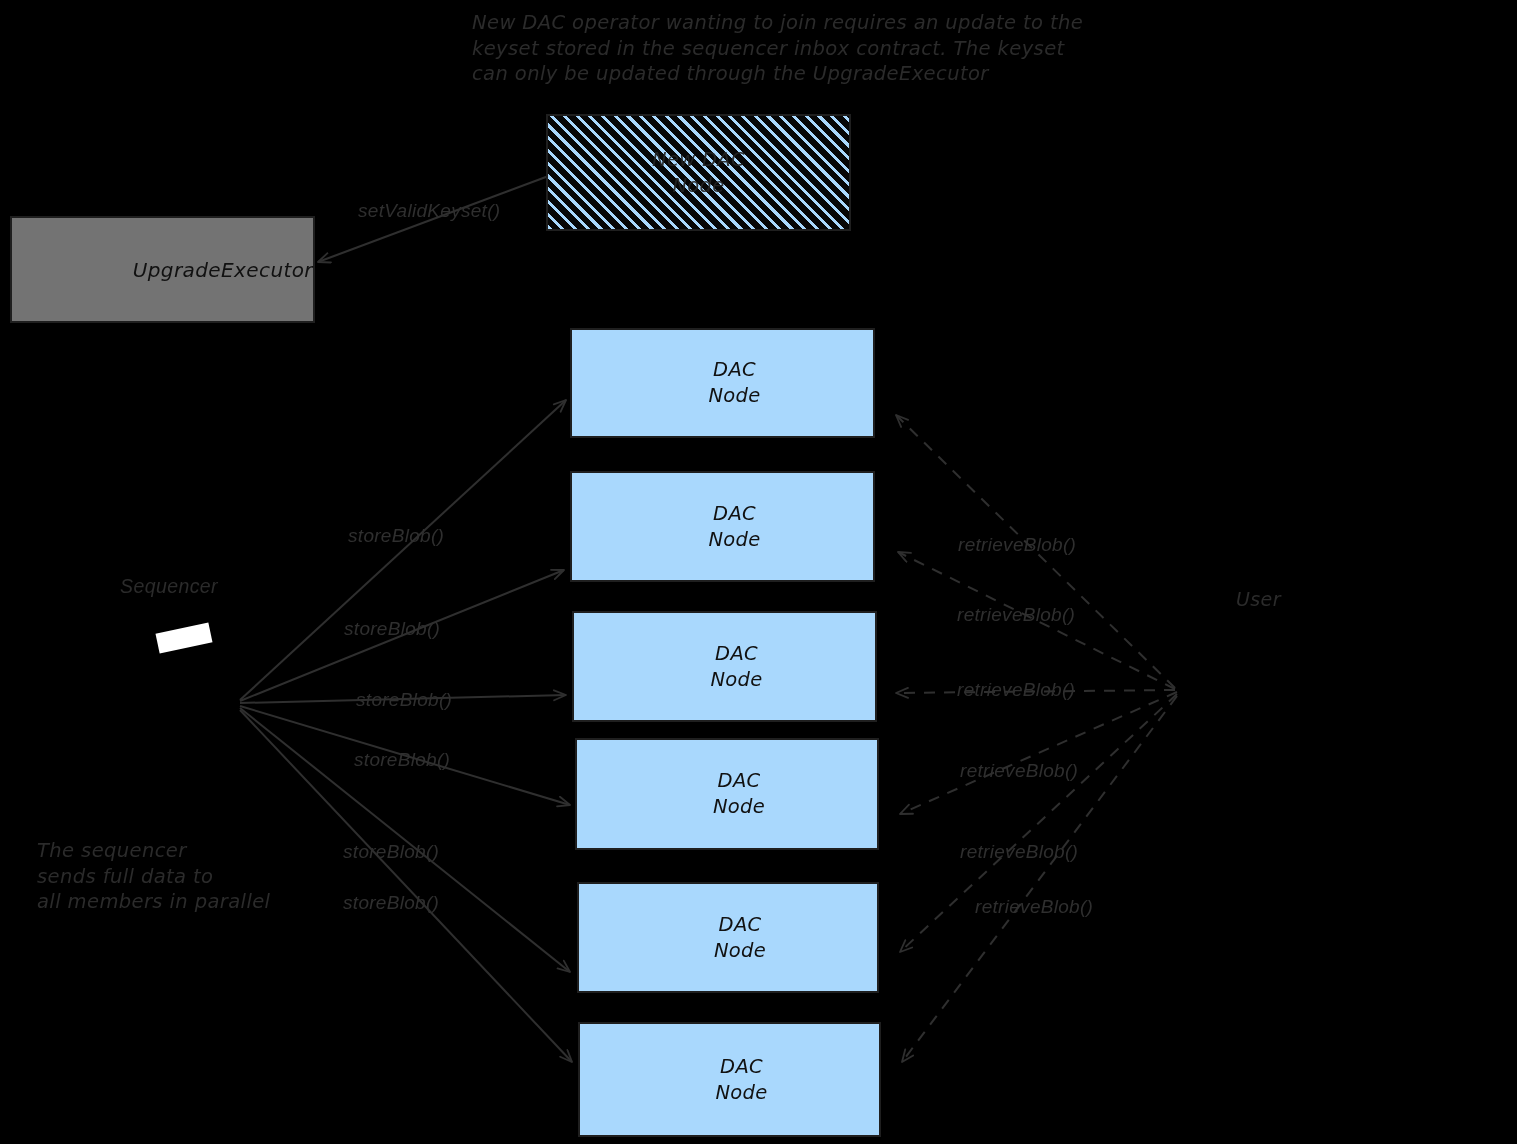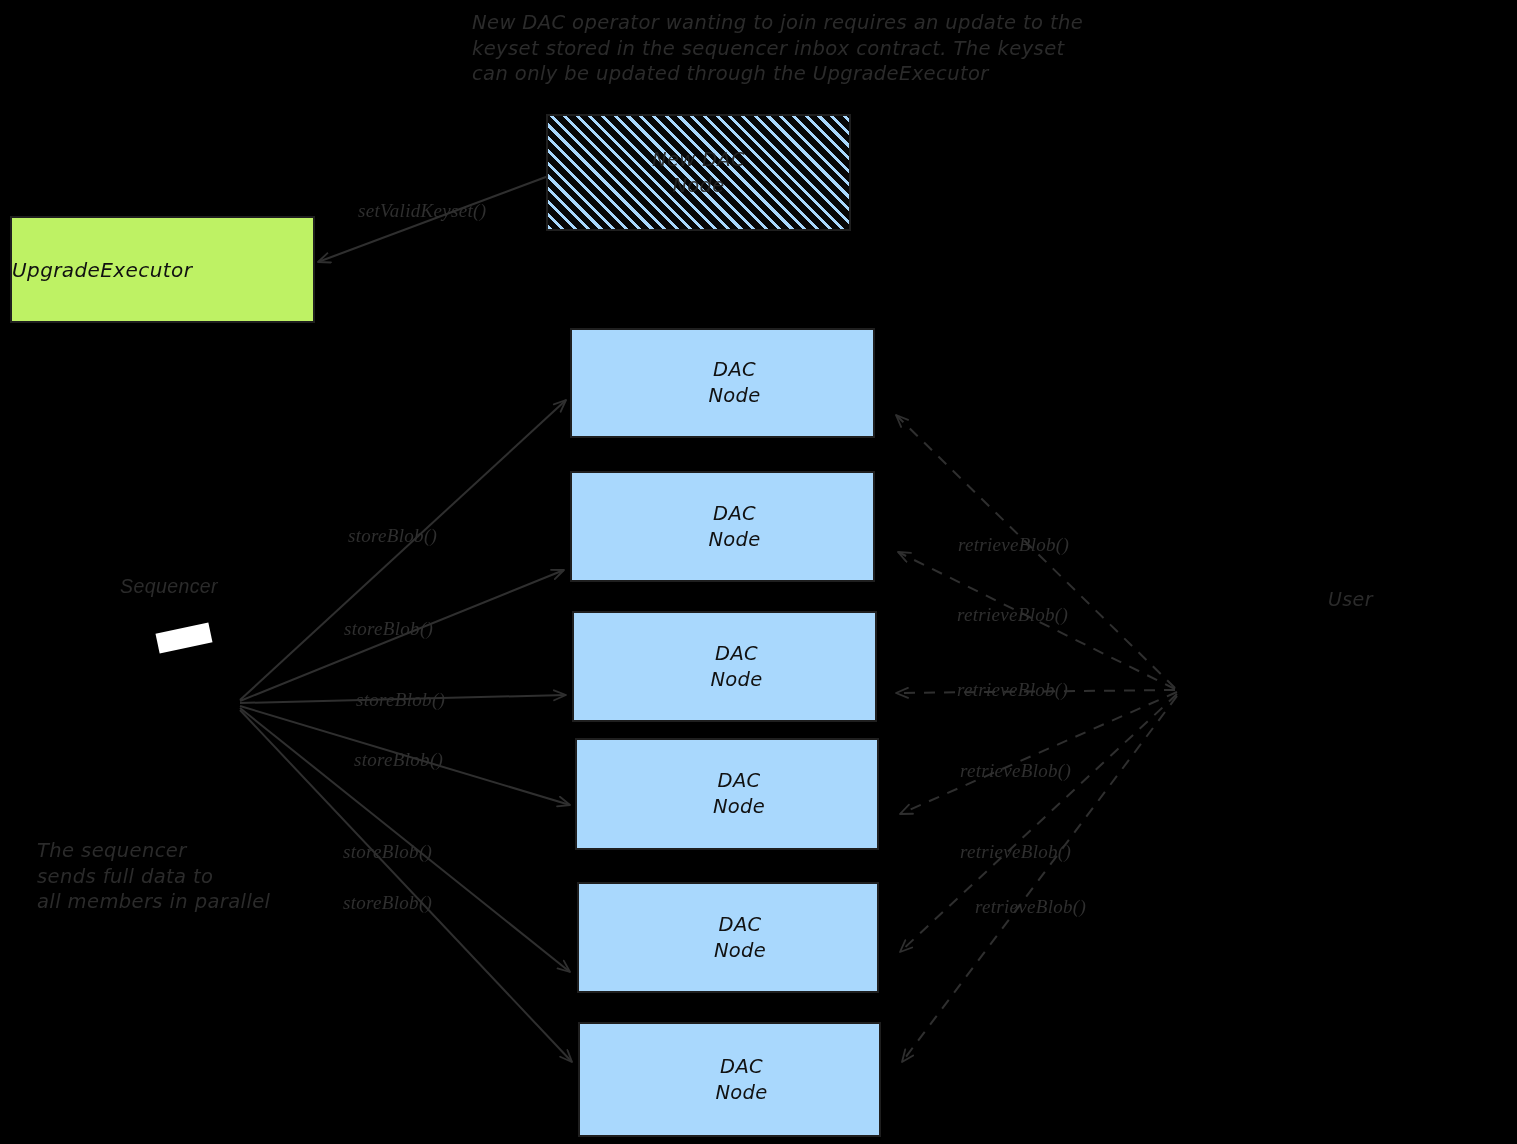--- a/index.html
+++ b/index.html
@@ -32,21 +32,21 @@
     font-size: 19.5px;
     line-height: 25.5px;
     font-style: italic;
     letter-spacing: 0.4px;
     white-space: pre-line;
     pointer-events: none;
   }
   .edge-label {
     position: absolute;
     color: #2f2f2f;
-    font-family: Liberation Serif, serif;
+    font-family: Liberation Sans, sans-serif;
     font-size: 19px;
     font-style: italic;
     letter-spacing: 0.3px;
     white-space: nowrap;
   }
   .node-box {
     position: absolute;
     box-sizing: border-box;
     background: #a9d8fd;
     border: 2.5px solid #1f1f1f;
@@ -60,25 +60,25 @@
     color: #111111;
     font-family: "DejaVu Sans", sans-serif;
     font-size: 19.5px;
     font-style: italic;
     line-height: 26px;
     letter-spacing: 0.3px;
   }
   .exec-box {
     position: absolute;
     box-sizing: border-box;
-    background: #bef264;
+    background: #737373;
     border: 2.5px solid #1f1f1f;
     display: flex;
     align-items: center;
-    justify-content: flex-start;
+    justify-content: flex-end;
   }
   .exec-box .exec-label {
     color: #111111;
     font-family: "DejaVu Sans", sans-serif;
     font-size: 20px;
     font-style: italic;
     letter-spacing: 0.4px;
   }
   .hatch-box {
     position: absolute;
@@ -202,21 +202,21 @@
   </div>
 
   <div class="node-box" style="left:578px; top:1022px; width:303px; height:115px;">
     <span class="node-line">DAC</span>
     <span class="node-line">Node</span>
   </div>
 
   <div class="seq-label" style="left:120px; top:575px;">Sequencer</div>
   <div class="seq-icon" style="left:157px; top:628px; width:54px; height:20px;"></div>
 
-  <div class="user-label" style="left:1328px; top:588px;">User</div>
+  <div class="user-label" style="left:1236px; top:588px;">User</div>
 
   <div class="edge-label" style="left:348px; top:525px;">storeBlob()</div>
   <div class="edge-label" style="left:344px; top:618px;">storeBlob()</div>
   <div class="edge-label" style="left:356px; top:689px;">storeBlob()</div>
   <div class="edge-label" style="left:354px; top:749px;">storeBlob()</div>
   <div class="edge-label" style="left:343px; top:841px;">storeBlob()</div>
   <div class="edge-label" style="left:343px; top:892px;">storeBlob()</div>
 
   <div class="edge-label" style="left:958px; top:534px;">retrieveBlob()</div>
   <div class="edge-label" style="left:957px; top:604px;">retrieveBlob()</div>

